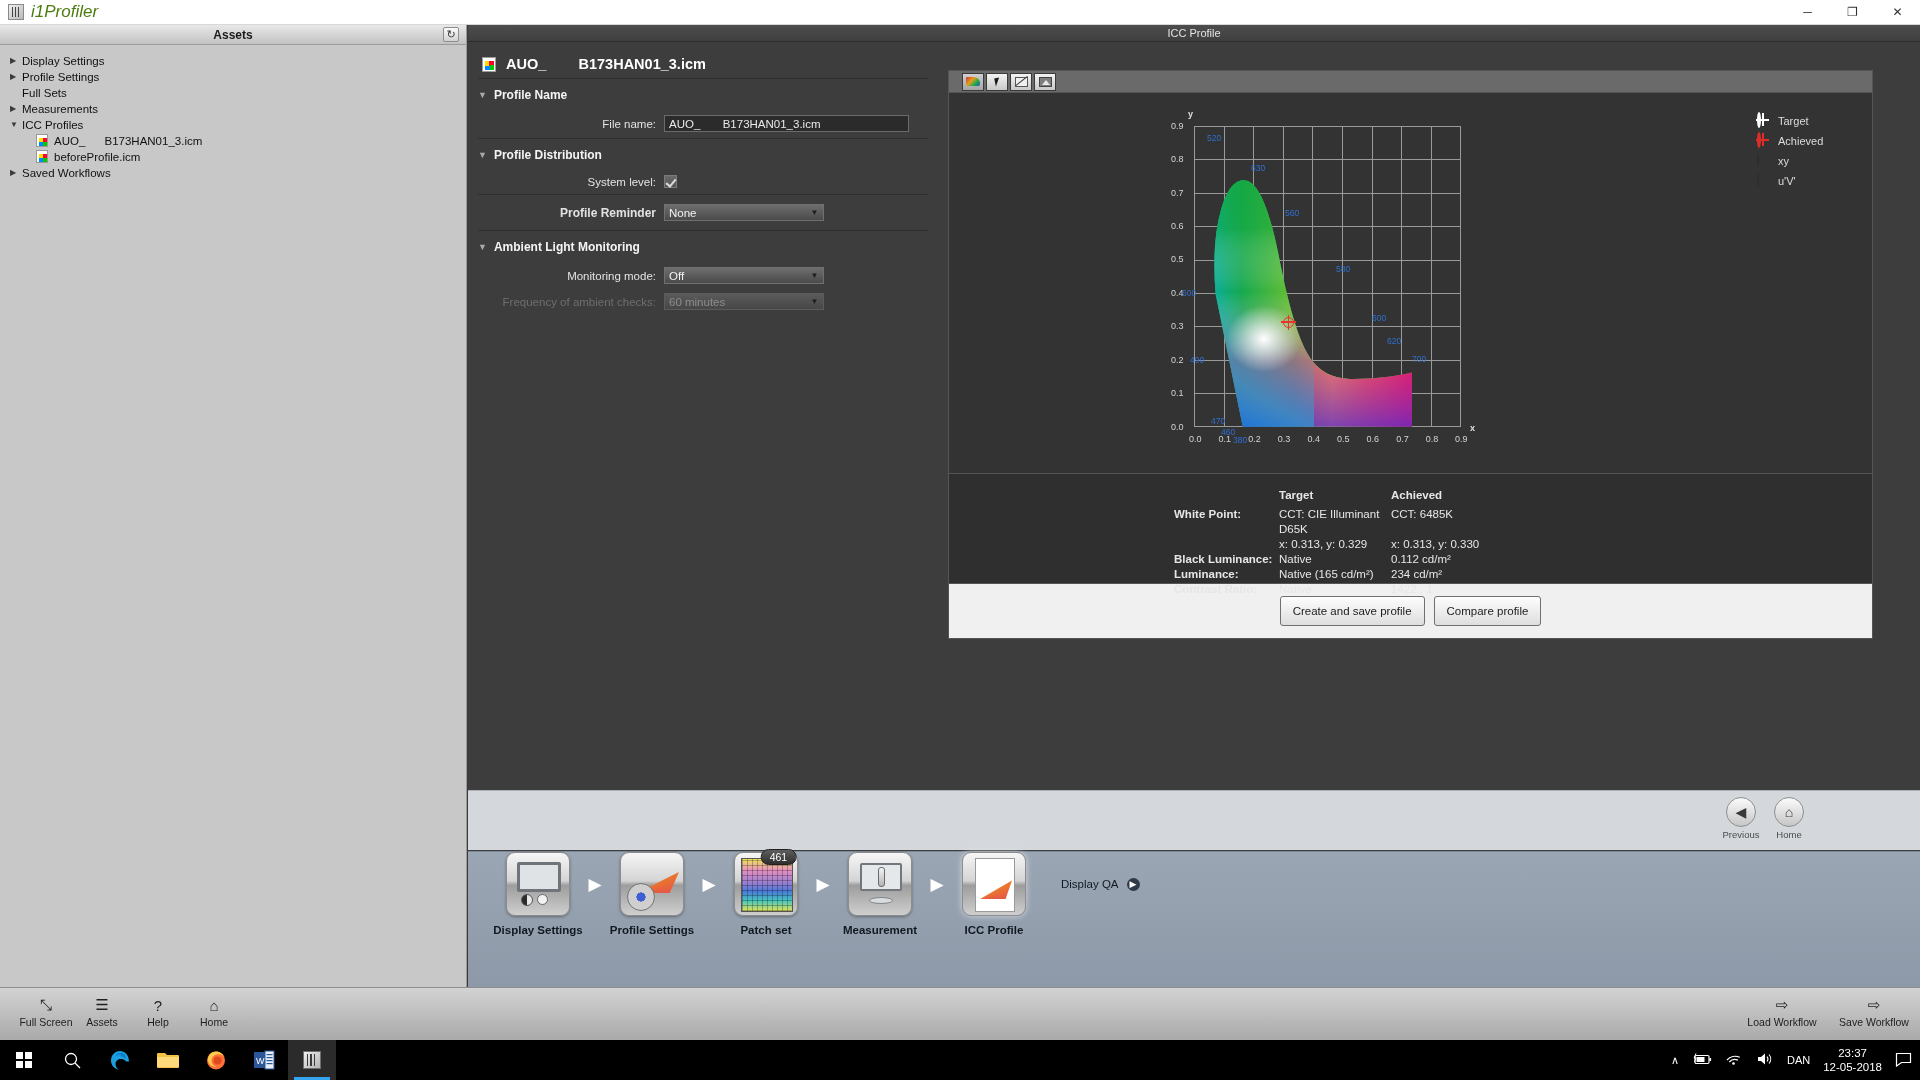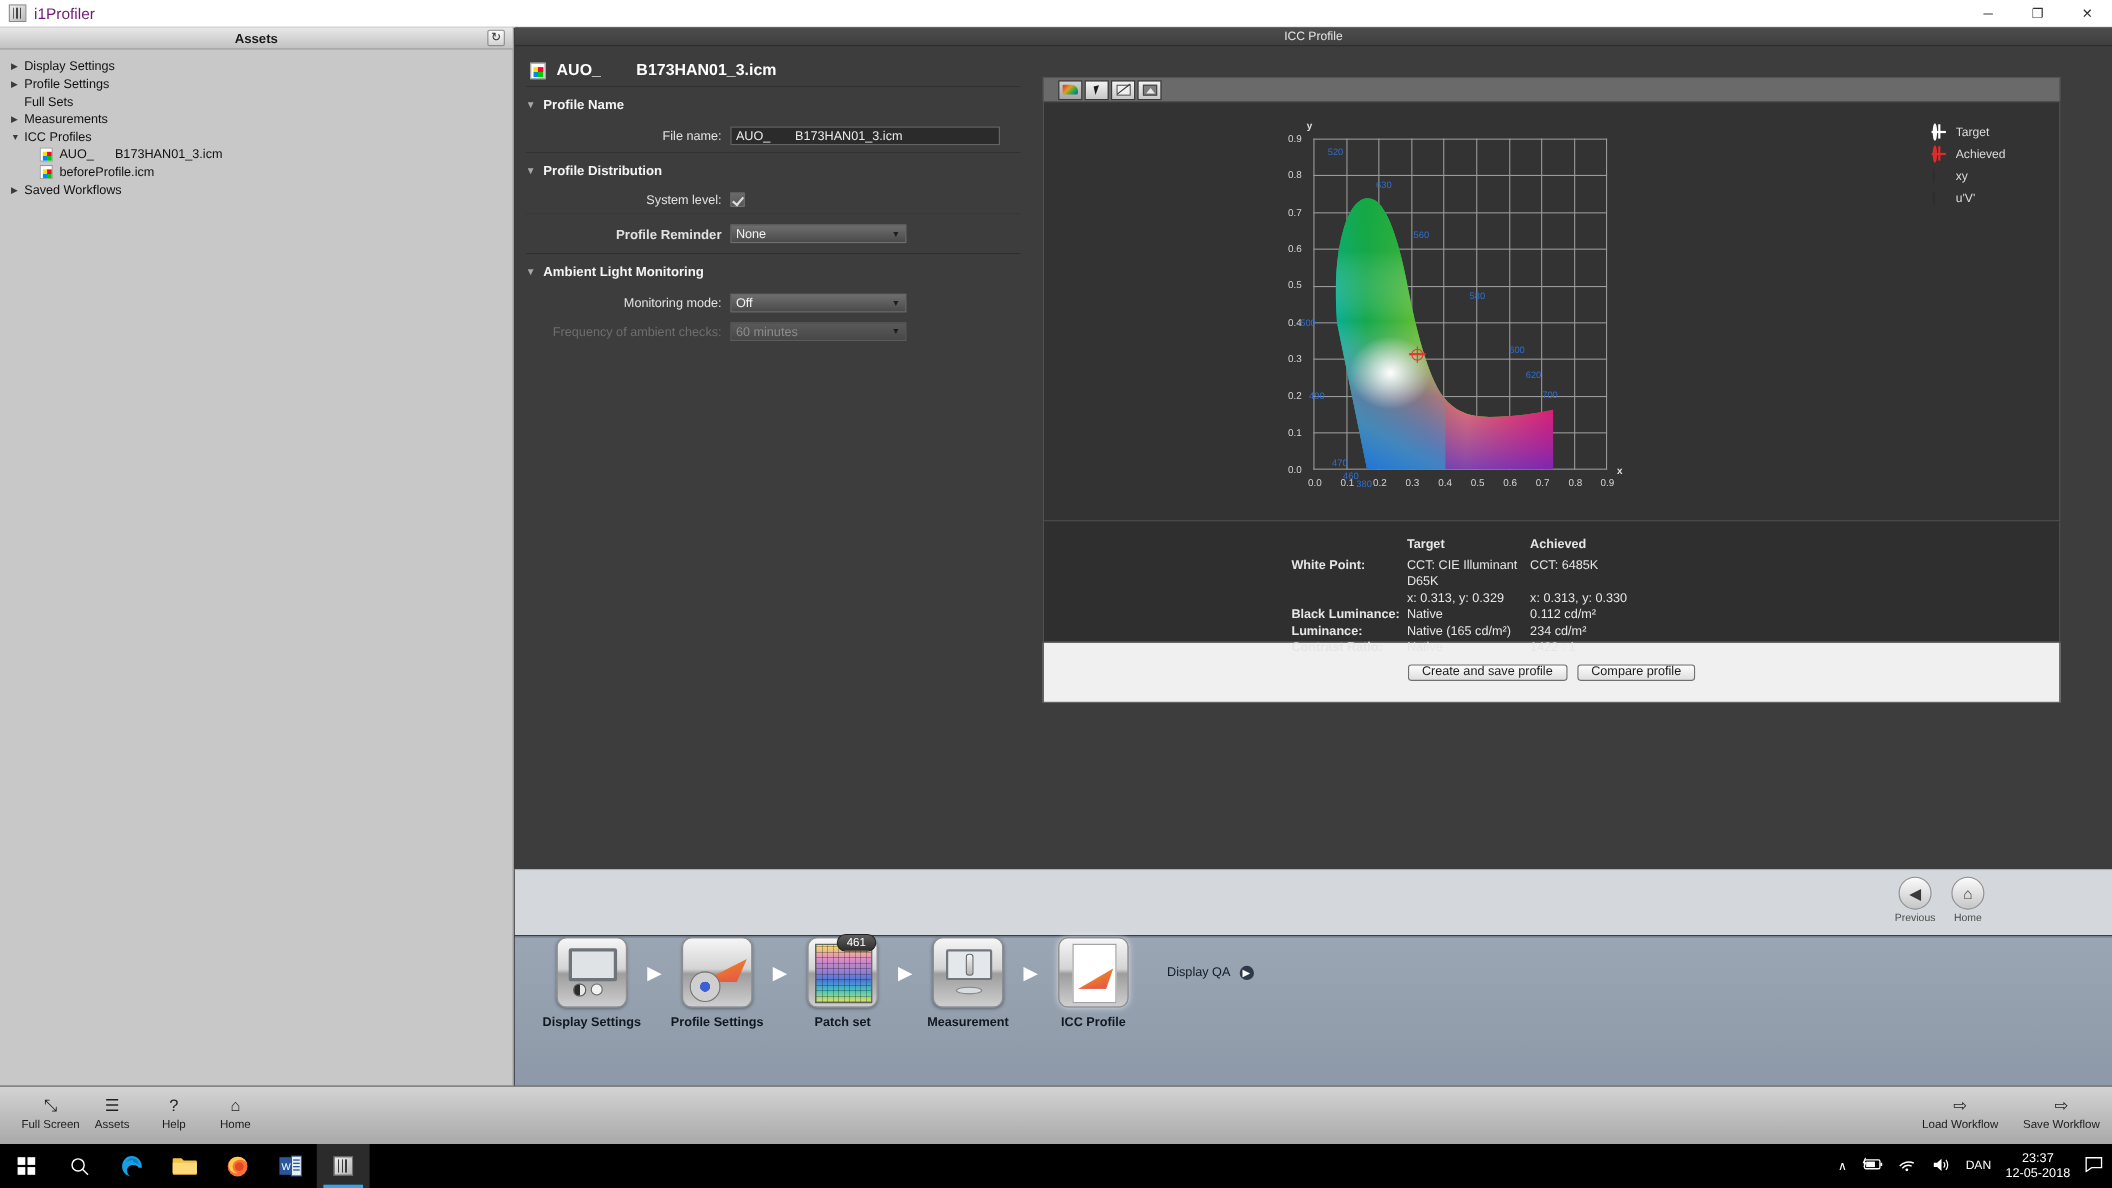--- a/index.html
+++ b/index.html
@@ -18,21 +18,21 @@
   }
   #titlebar .app-ico {
     width: 16px; height: 16px; margin-left: 8px; margin-right: 7px;
     background: linear-gradient(135deg,#f0f0f0 0%,#b9b9b9 100%);
     border: 1px solid #8a8a8a; position: relative; flex: none;
   }
   #titlebar .app-ico::after {
     content: ""; position: absolute; left: 3px; top: 2px; width: 8px; height: 10px;
     background: repeating-linear-gradient(90deg,#444 0 1px,transparent 1px 3px);
   }
-  #titlebar .t-text { font-size: 14px; color: #701a75; }
+  #titlebar .t-text { font-size: 17px; color: #4d7c0f; font-style: italic; }
   #winbtns { margin-left: auto; display: flex; height: 25px; }
   #winbtns div {
     width: 45px; height: 25px; display: flex; align-items: center; justify-content: center;
     font-size: 12px; color: #303030;
   }
 
   
   #sidebar {
     position: absolute; left: 0; top: 25px; width: 467px; height: 962px;
     background: #c8c8c8; border-right: 1px solid #9a9a9a;
@@ -181,21 +181,21 @@
   .dt-row .c0 { width: 330px; text-align: left; padding-left: 225px; font-weight: bold; }
   .dt-row .c1 { width: 112px; }
   .dt-row .c2 { width: 200px; }
   .dt-row.hdr .c1, .dt-row.hdr .c2 { font-weight: bold; }
 
   #btnbar {
     background: #f0f0f0; border: 1px solid #555; border-top: none; height: 55px;
     display: flex; align-items: center; justify-content: center; gap: 9px;
   }
   .gbtn {
-    height: 15px; border: 1px solid #707070; border-radius: 3px;
+    height: 30px; border: 1px solid #707070; border-radius: 3px;
     background: linear-gradient(#fdfdfd,#dedede); font-size: 11.5px; color: #1c1c1c;
     display: flex; align-items: center; justify-content: center; padding: 0 12px;
   }
 
   
   #navstrip {
     position: absolute; left: 468px; top: 790px; width: 1452px; height: 60px;
     background: #d4d7db; border-top: 1px solid #aab0b6;
   }
   .navbtn { position: absolute; top: 6px; width: 42px; text-align: center; }
@@ -543,21 +543,21 @@
       <div class="axlabel" style="left:447.2px;top:341px;">0.7</div>
       <div class="axlabel" style="left:476.8px;top:341px;">0.8</div>
       <div class="axlabel" style="left:506px;top:341px;">0.9</div>
 
       <div class="nmlabel" style="left:258px;top:40px;">520</div>
       <div class="nmlabel" style="left:302px;top:70px;">630</div>
       <div class="nmlabel" style="left:336px;top:115px;">560</div>
       <div class="nmlabel" style="left:387px;top:171px;">580</div>
       <div class="nmlabel" style="left:423px;top:220px;">600</div>
       <div class="nmlabel" style="left:438px;top:243px;">620</div>
-      <div class="nmlabel" style="left:453px;top:261px;">700</div>
+      <div class="nmlabel" style="left:463px;top:261px;">700</div>
       <div class="nmlabel" style="left:233px;top:195px;">500</div>
       <div class="nmlabel" style="left:241px;top:262px;">490</div>
       <div class="nmlabel" style="left:262px;top:323px;">470</div>
       <div class="nmlabel" style="left:272px;top:334px;">460</div>
       <div class="nmlabel" style="left:284px;top:342px;">380</div>
     </div>
 
     <div id="datatable">
       <div class="dt-row hdr">
         <div class="c0"></div>

